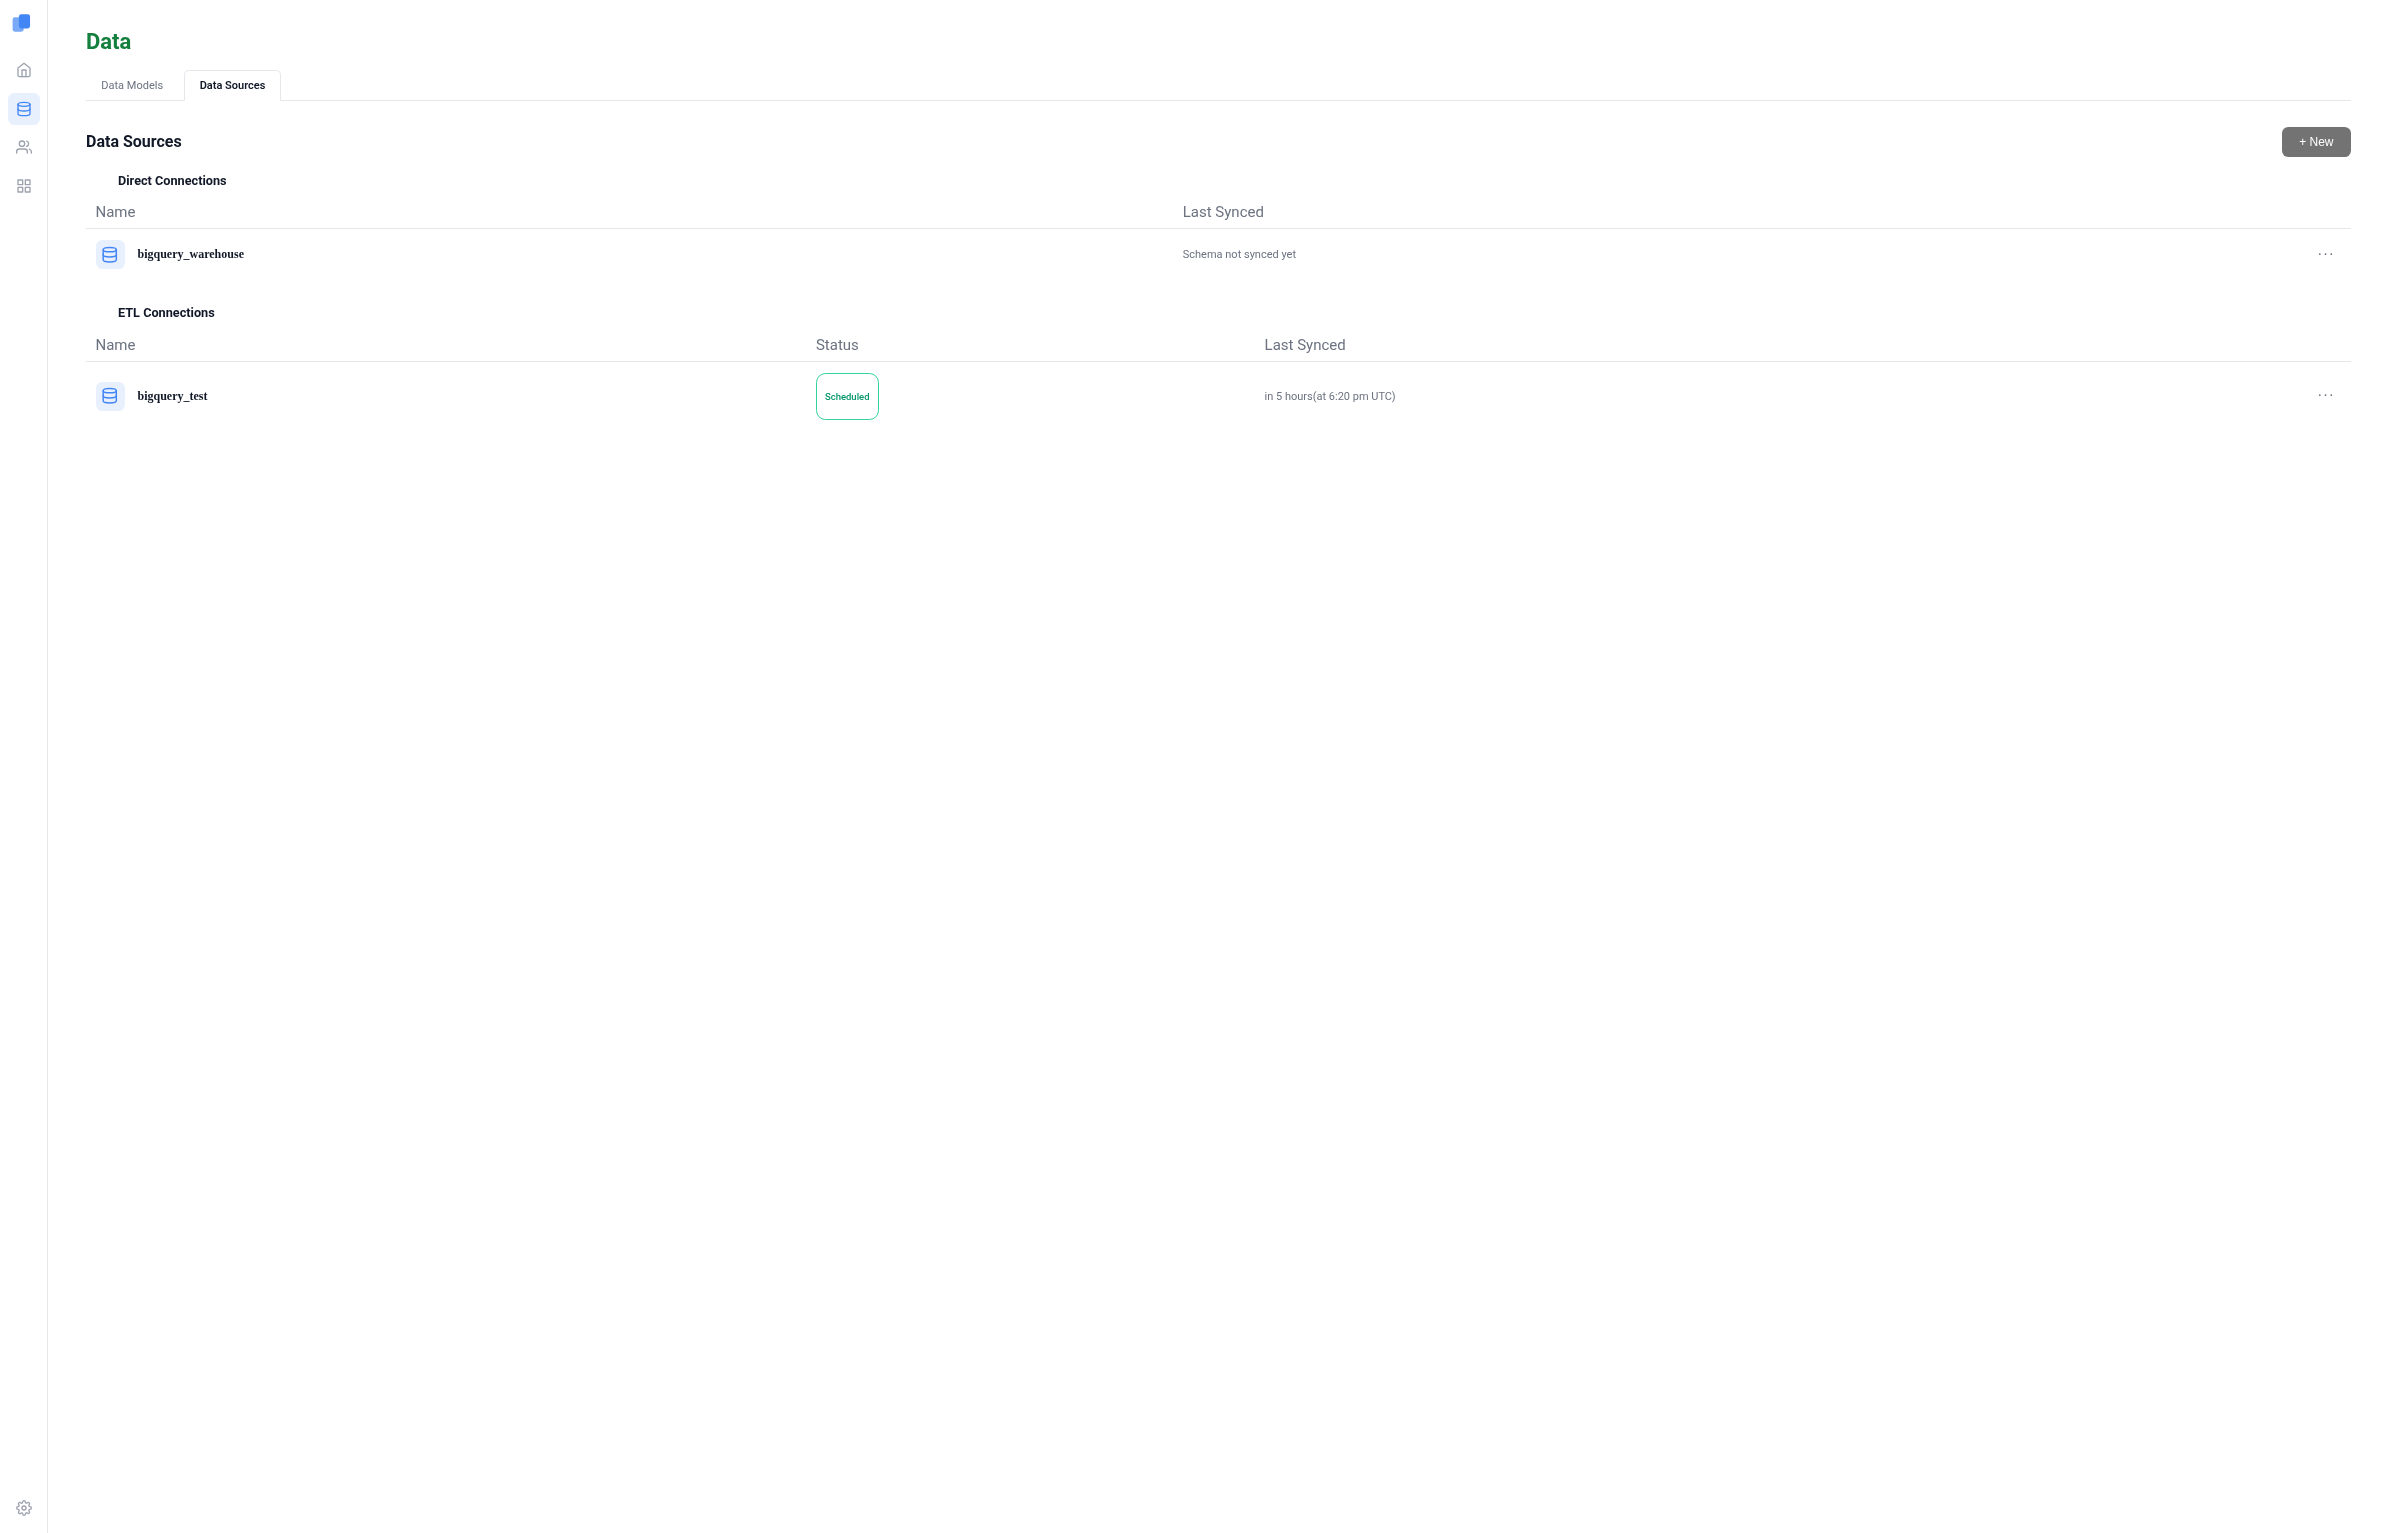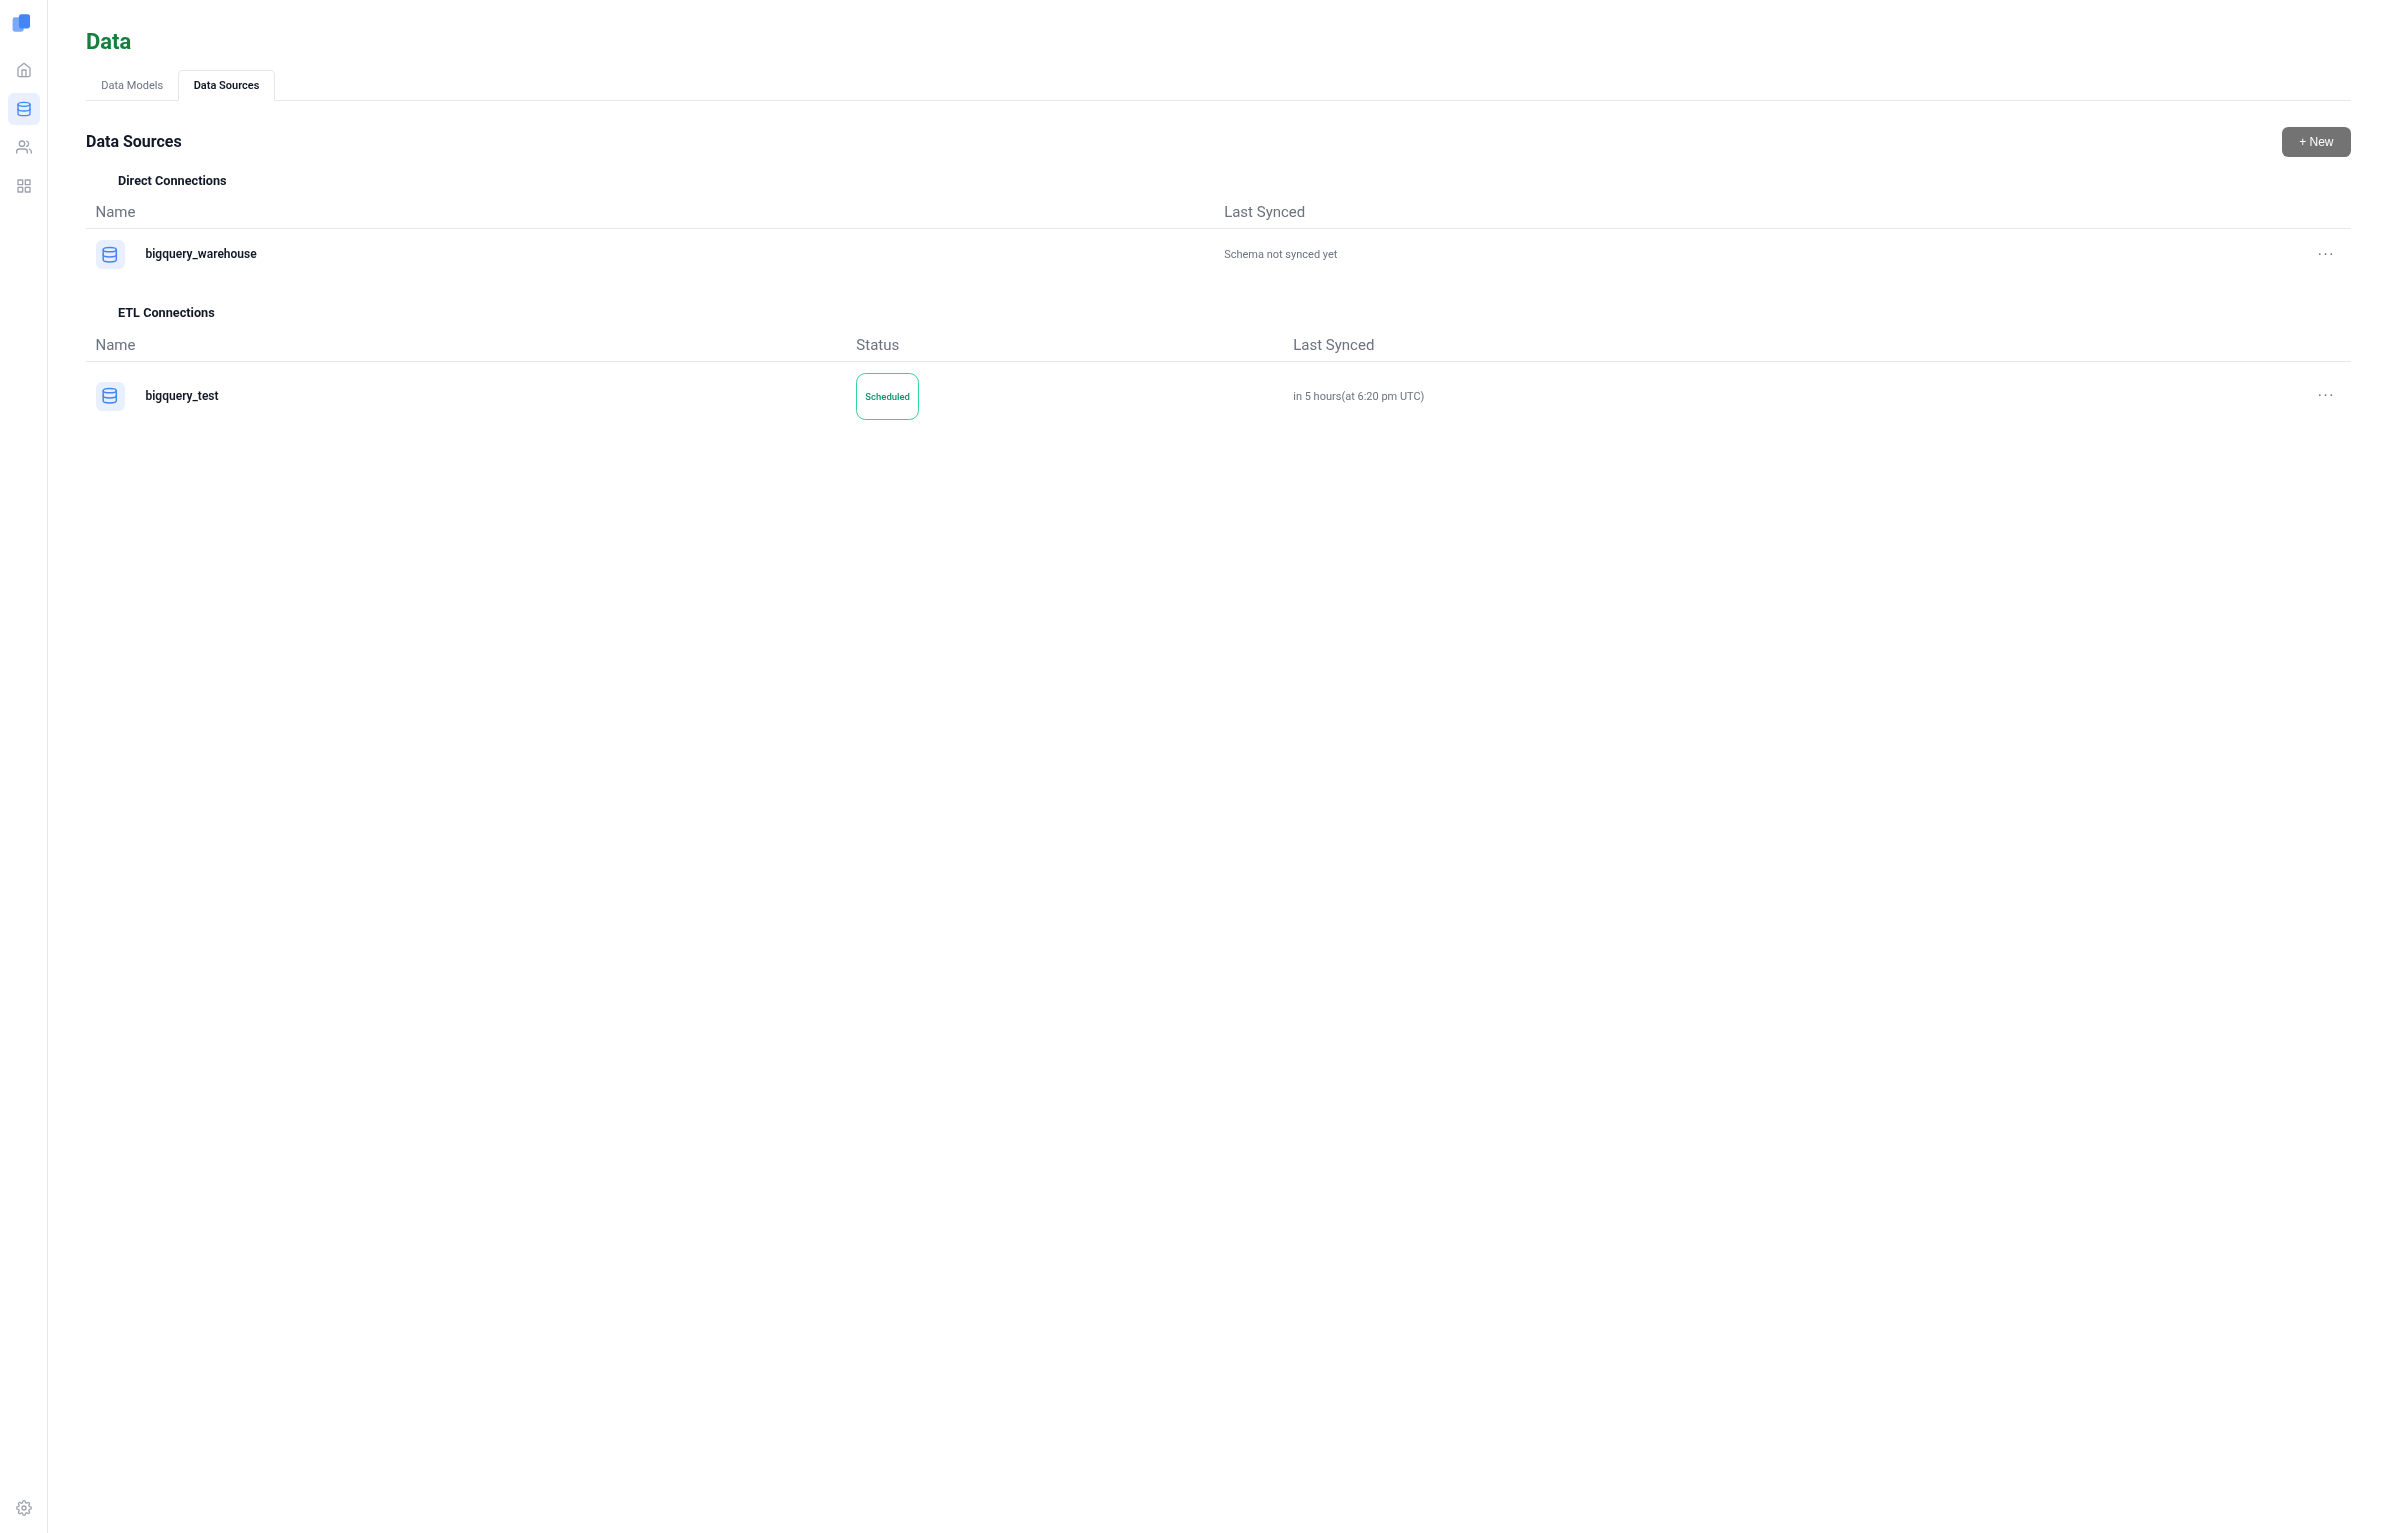--- a/index.html
+++ b/index.html
@@ -69,21 +69,21 @@
     .page-title {
       font-size: 22px;
       font-weight: 700;
       color: #15803d;
       margin-bottom: 16px;
     }
 
     
     .tabs {
       display: flex;
-      gap: 0;
+      gap: 6px;
       border-bottom: 0.8px solid #e5e7eb;
       margin-bottom: 25.4px;
     }
     .tab {
       padding: 8px 14.3px;
       font-size: 11px;
       cursor: pointer;
       border-radius: 4.8px 4.8px 0 0;
       color: #6b7280;
       background: transparent;
@@ -162,23 +162,24 @@
       color: #111827;
       vertical-align: middle;
     }
     .table-row:last-child td {
       border-bottom: none;
     }
 
     .name-cell {
       display: flex;
       align-items: center;
-      gap: 21px;
+      gap: 13px;
       font-weight: 600;
       font-size: 12px;
+      font-family: Liberation Serif, serif;
     }
 
     
     .db-icon {
       width: 29px;
       height: 29px;
       background: #e8f0fe;
       border-radius: 6.4px;
       display: flex;
       align-items: center;

